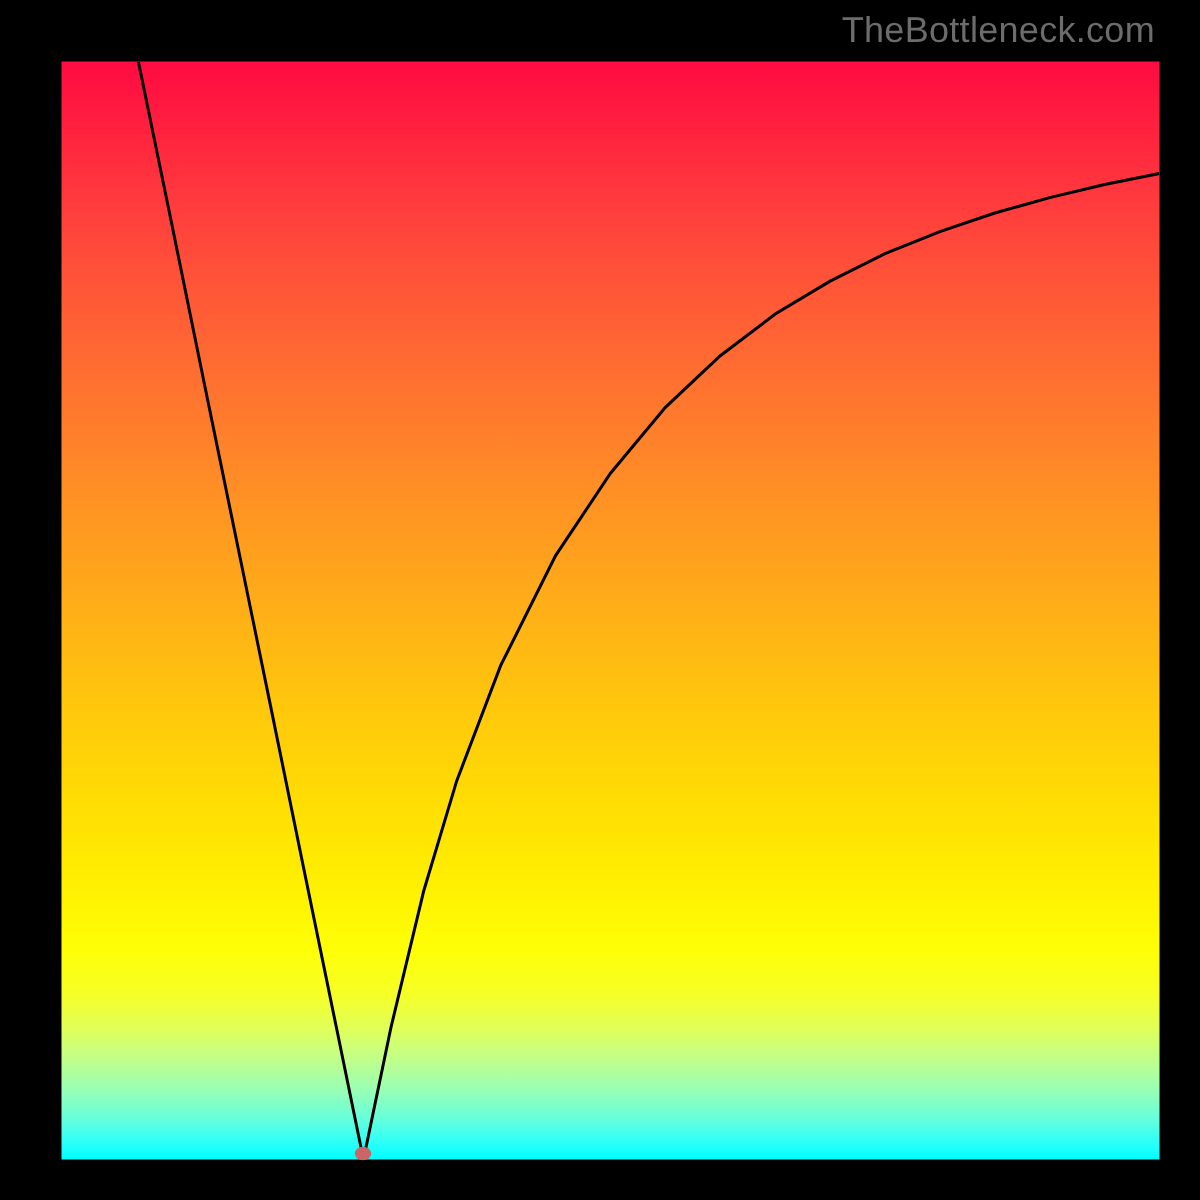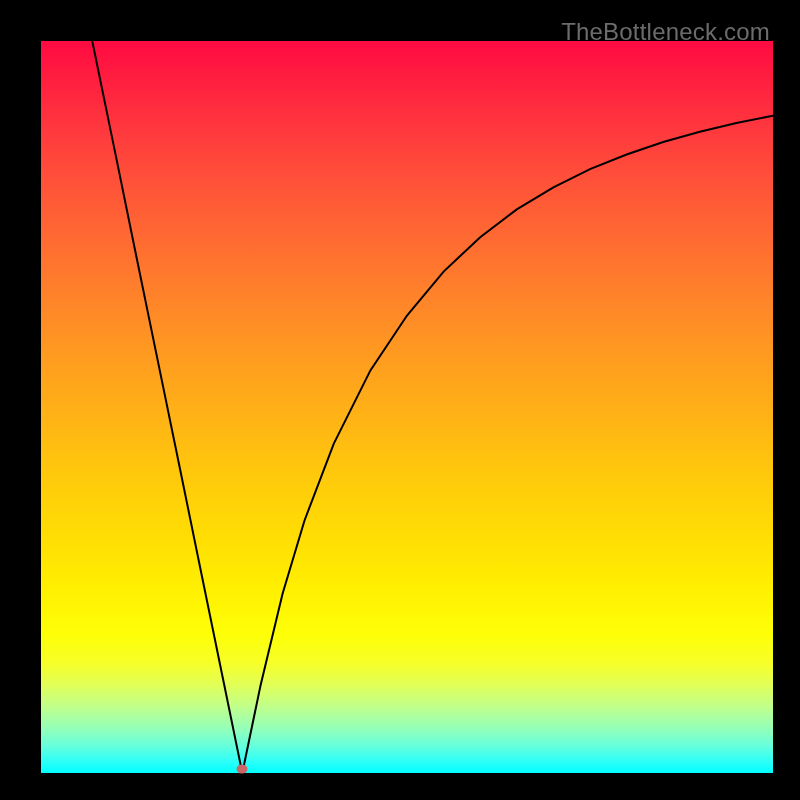--- a/index.html
+++ b/index.html
@@ -39,21 +39,21 @@
       #e1ff58 88%,
       #bfff8c 91%,
       #93ffba 94%,
       #61ffdf 96.5%,
       #2bfff9 98.5%,
       #00ffff 100%
     );
   }
   .watermark {
     position: absolute;
-    top: 18px;
+    top: 7px;
     right: 30px;
     font-family: Arial, Helvetica, sans-serif;
     font-size: 24px;
     font-weight: 500;
     color: #6c6c6c;
     letter-spacing: 0.2px;
   }
   svg.curve {
     position: absolute;
     left: 41px;

